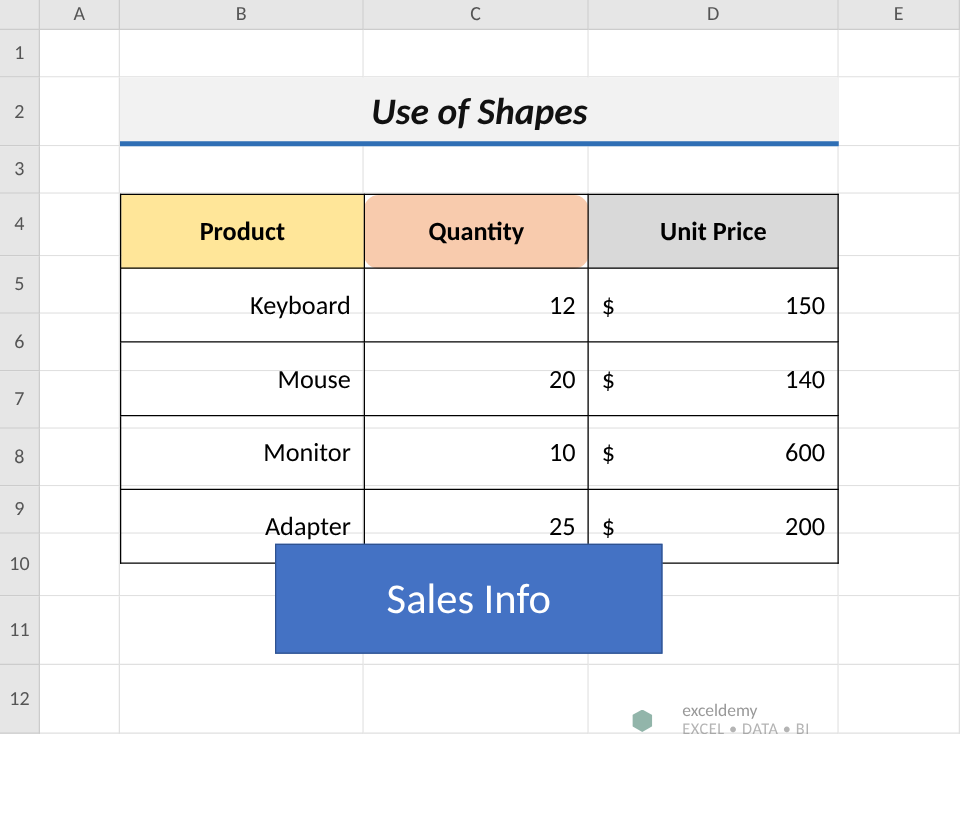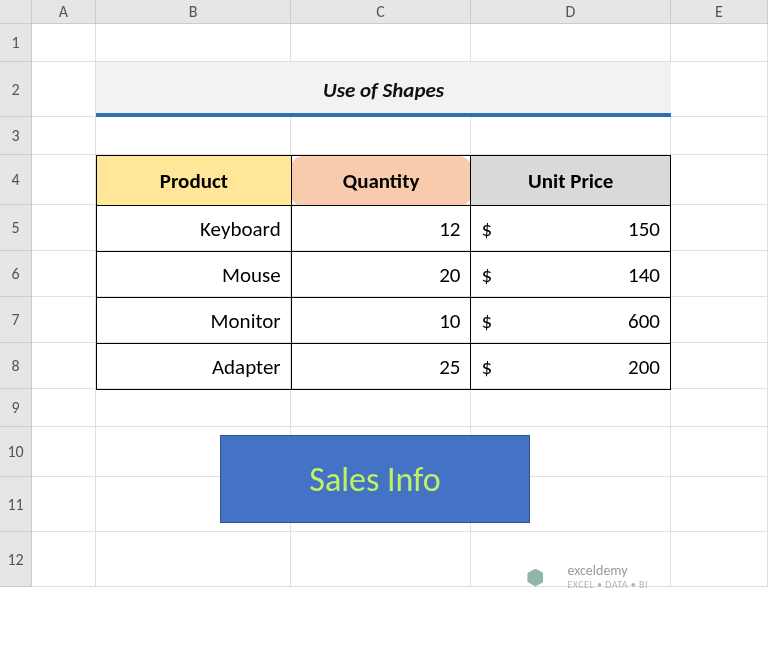--- a/index.html
+++ b/index.html
@@ -94,21 +94,21 @@
     left: 96px; 
     top: 62px;  
     width: 575px; 
     height: 55px;
     background: #f2f2f2;
     display: flex;
     align-items: center;
     justify-content: center;
     font-style: italic;
     font-weight: bold;
-    font-size: 21px;
+    font-size: 30px;
     color: #111;
   }
   .title-underline {
     position: absolute;
     left: 96px;
     top: 113px;
     width: 575px;
     height: 4px;
     background: #2f6fb5;
   }
@@ -116,21 +116,21 @@
   .data-table {
     position: absolute;
     left: 96px;
     top: 155px; 
     width: 575px;
     border-collapse: collapse;
   }
   .data-table th, .data-table td {
     border: 1.5px solid #000;
     font-size: 21px;
-    padding: 0 10px;
+    padding: 16px 10px;
   }
   .data-table th {
     height: 50px;
     font-weight: bold;
     text-align: center;
   }
   .data-table td {
     height: 46px;
     text-align: right;
   }
@@ -145,21 +145,21 @@
   .price-cell .amt { float: right; }
 
   .shape-button {
     position: absolute;
     left: 220px;
     top: 435px;
     width: 310px;
     height: 88px;
     background: #4472c4;
     border: 1.5px solid #2f528f;
-    color: #bef264;
+    color: #ffffff;
     font-size: 34px;
     font-family: Calibri, "Segoe UI", Arial, sans-serif;
     display: flex;
     align-items: center;
     justify-content: center;
     cursor: pointer;
   }
 
   .watermark {
     position: absolute;
@@ -175,21 +175,21 @@
     background: #3a7a66;
     clip-path: polygon(50% 0, 100% 25%, 100% 75%, 50% 100%, 0 75%, 0 25%);
     position: relative;
   }
   .watermark .txt {
     font-size: 14px;
     color: #444;
     line-height: 1;
   }
   .watermark .sub {
-    font-size: 10px;
+    font-size: 13px;
     color: #777;
     letter-spacing: 0.5px;
   }
 </style>
 </head>
 <body>
 
 <div class="sheet">
 
   <div class="corner"></div>

